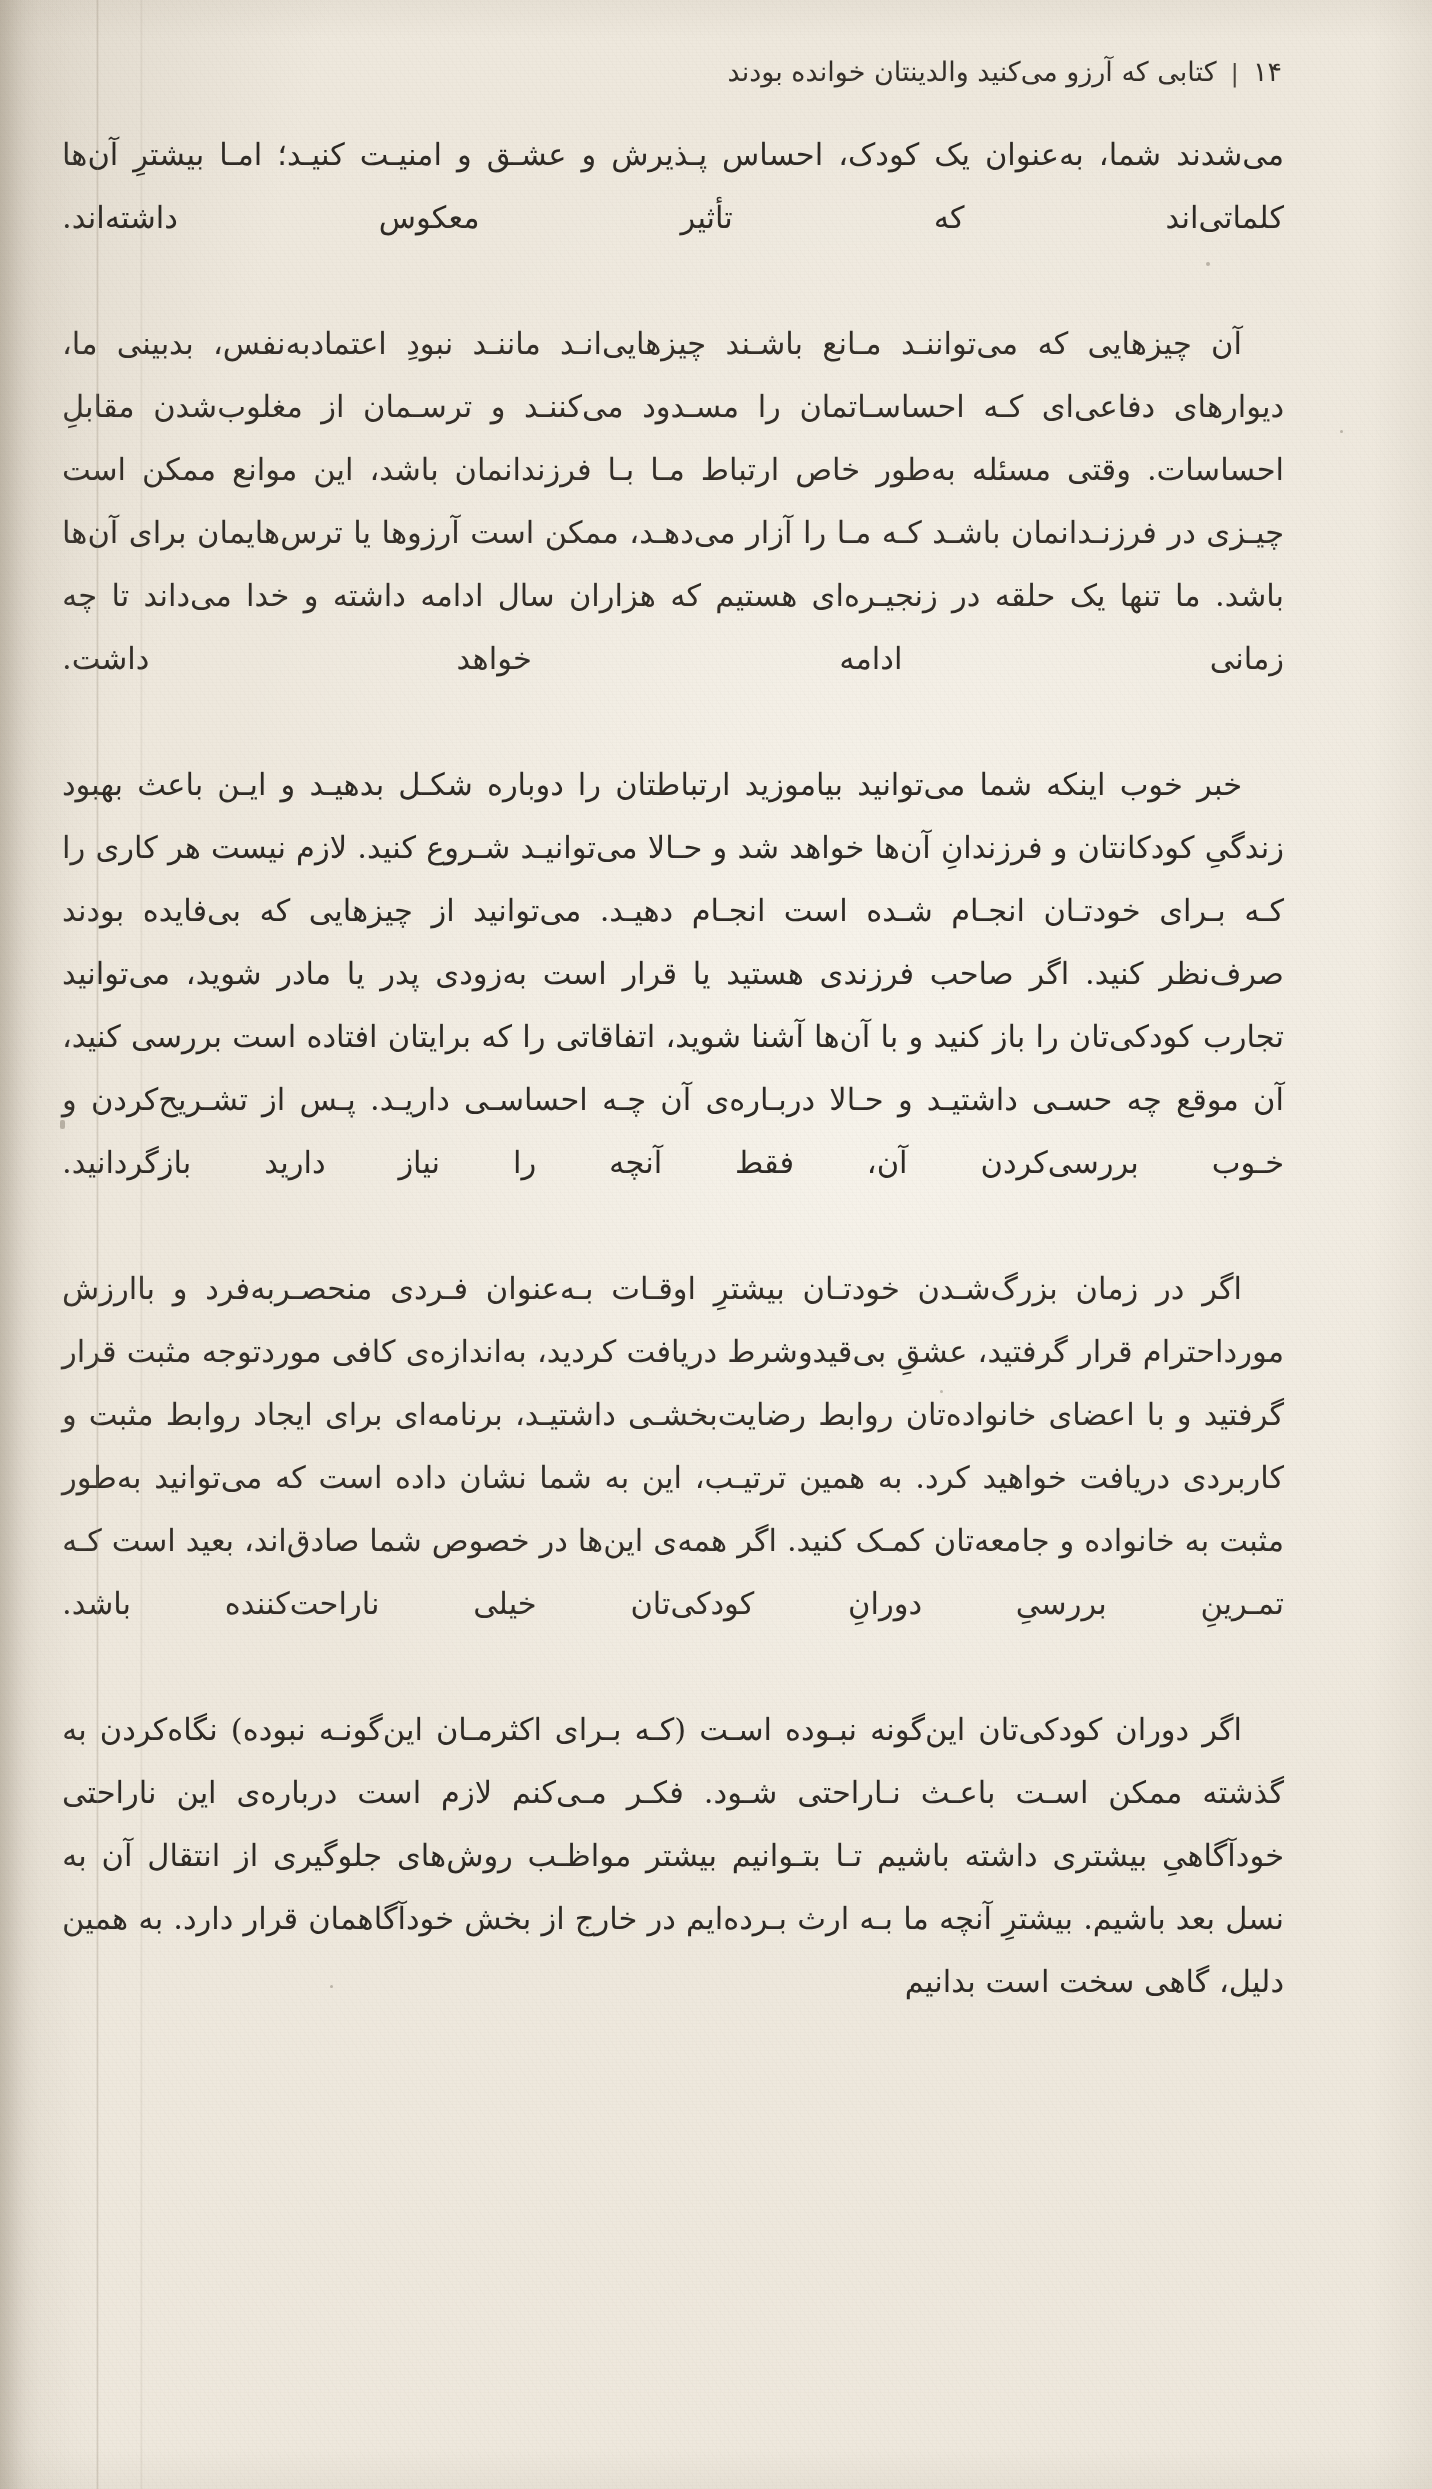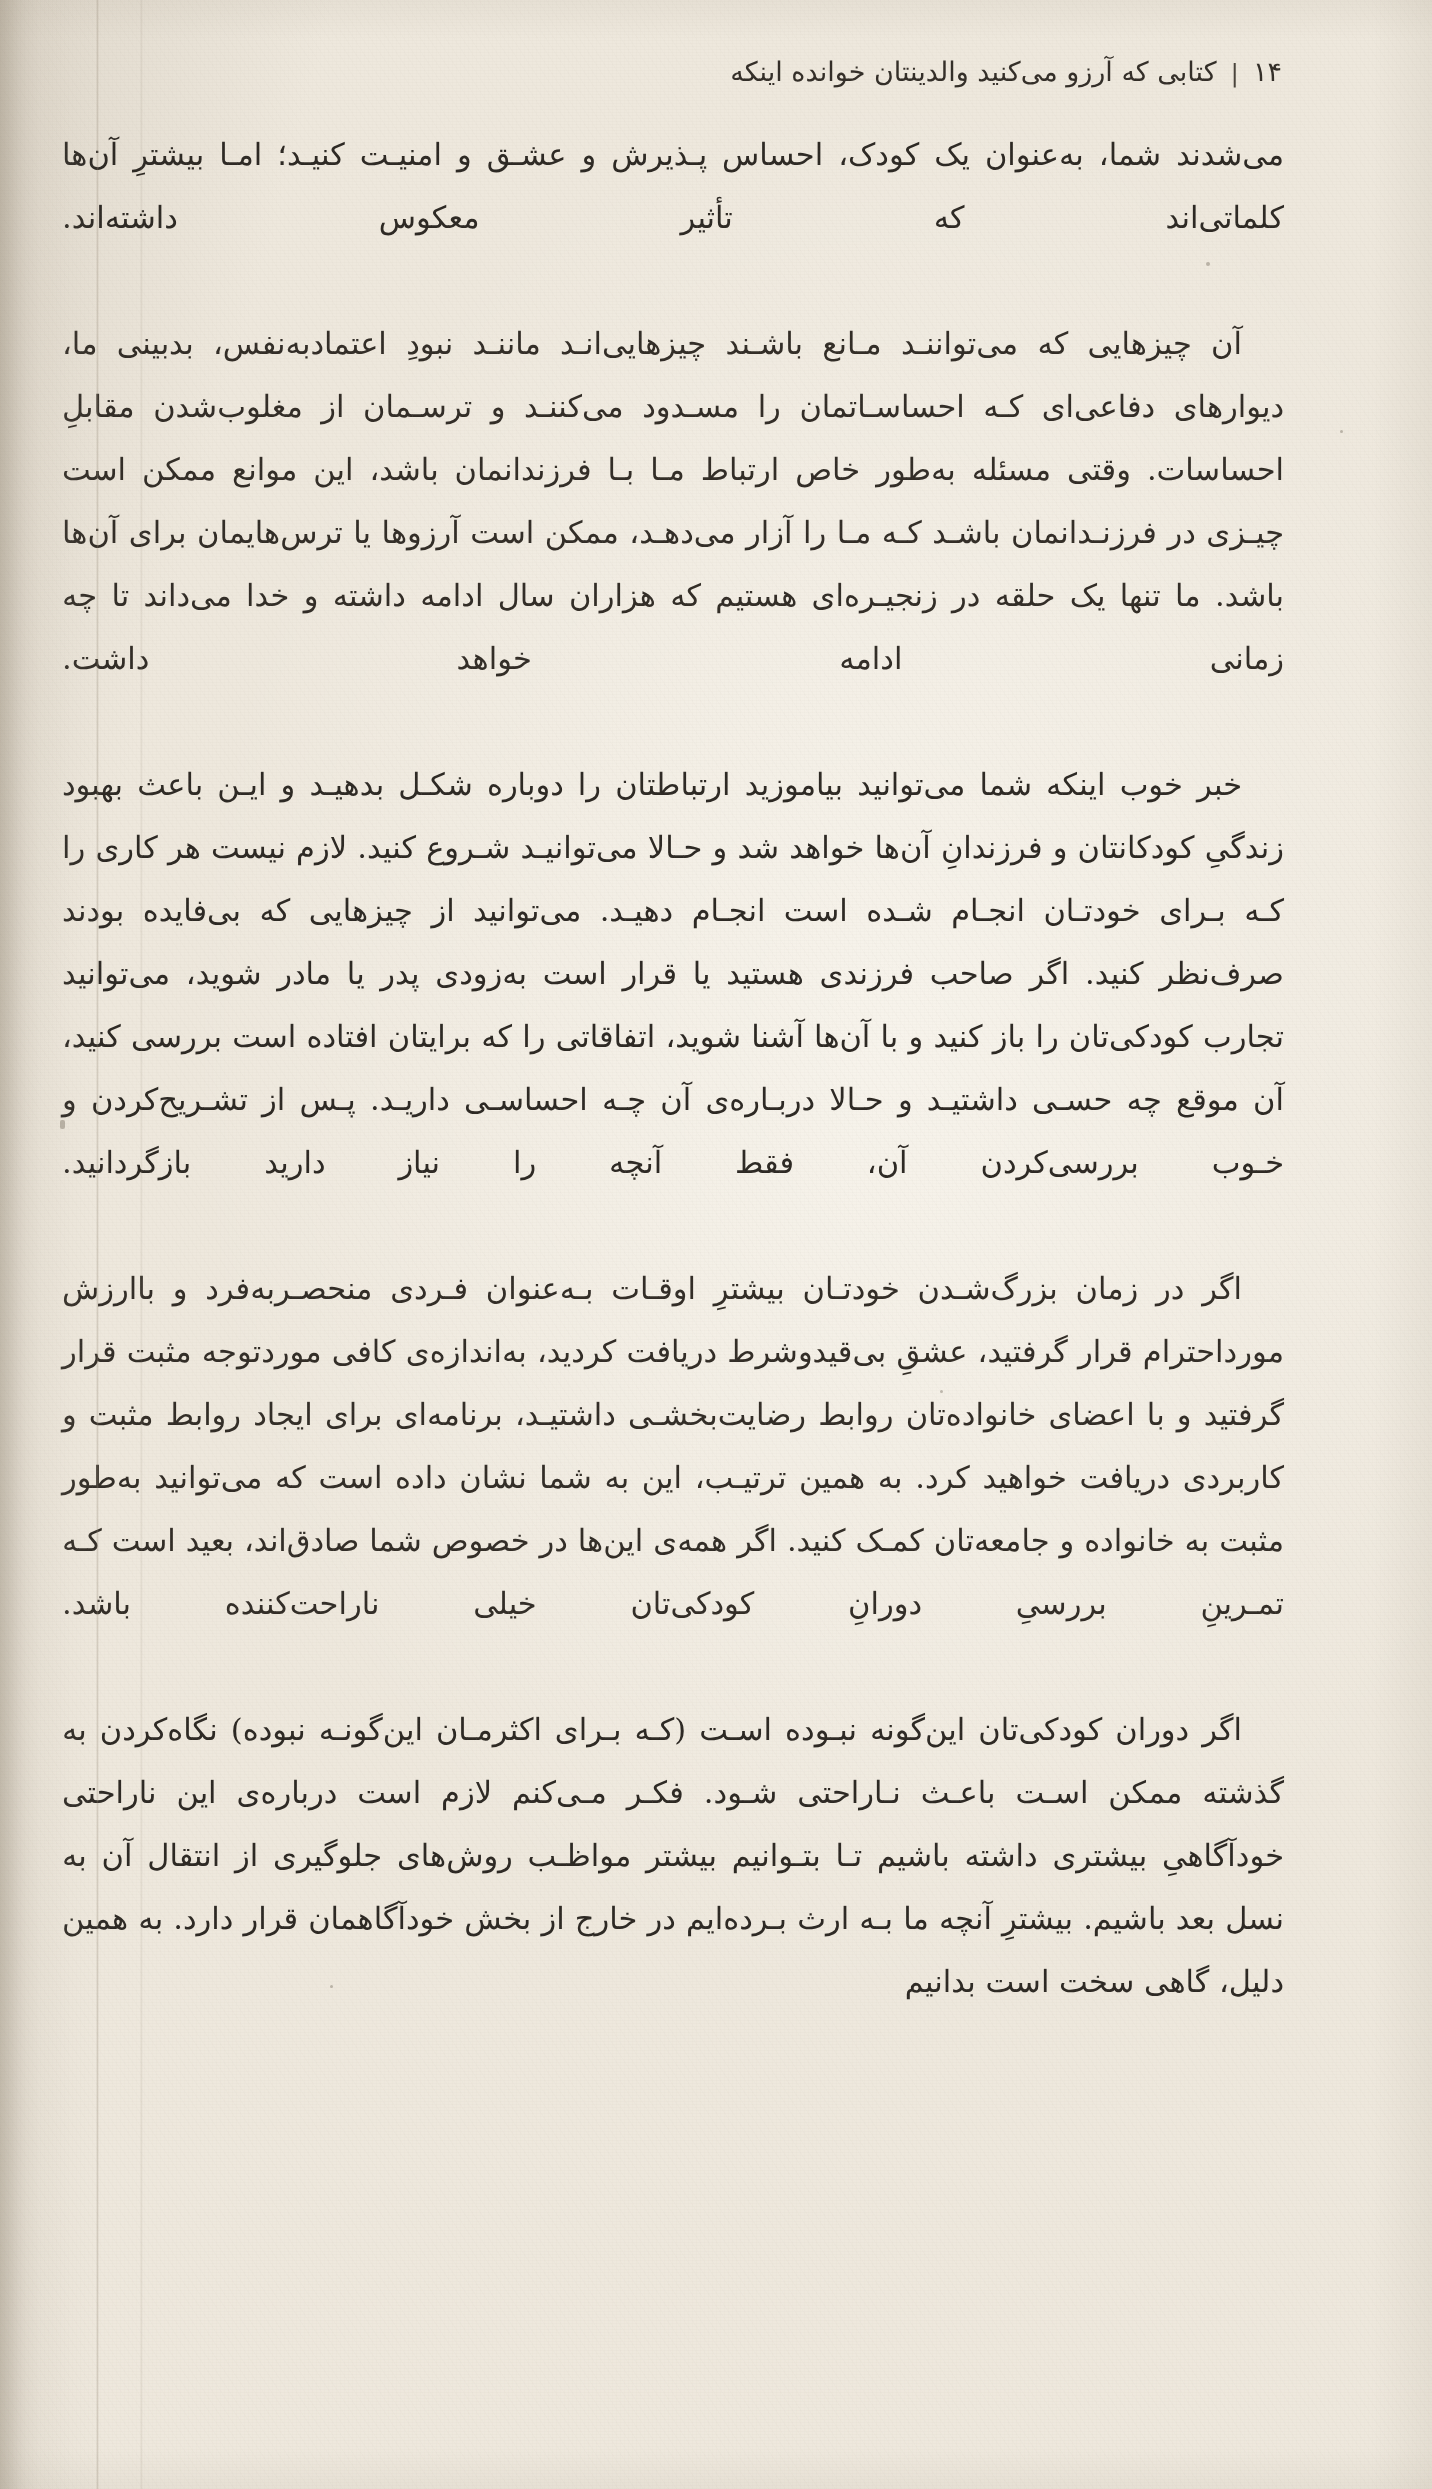--- a/index.html
+++ b/index.html
@@ -146,21 +146,21 @@
 </head>
 <body>
 
 <div class="page">
 
   <div class="content">
 
     <div class="running-header">
       <span class="folio">۱۴</span>
       <span class="sep">|</span>
-      <span class="htitle">کتابی که آرزو می‌کنید والدینتان خوانده اینکه</span>
+      <span class="htitle">کتابی که آرزو می‌کنید والدینتان خوانده بودند</span>
     </div>
 
     <div class="body-text">
       <p class="flush ink-a">می‌شدند شما، به‌عنوان یک کودک، احساس پـذیرش و عشـق و امنیـت کنیـد؛ امـا بیشترِ آن‌ها کلماتی‌اند که تأثیر معکوس داشته‌اند.</p>
       <p class="ink-b">آن چیزهایی که می‌تواننـد مـانع باشـند چیزهایی‌انـد ماننـد نبودِ اعتمادبه‌نفس، بدبینی ما، دیوارهای دفاعی‌ای کـه احساسـاتمان را مسـدود می‌کننـد و ترسـمان از مغلوب‌شدن مقابلِ احساسات. وقتی مسئله به‌طور خاص ارتباط مـا بـا فرزندانمان باشد، این موانع ممکن است چیـزی در فرزنـدانمان باشـد کـه مـا را آزار می‌دهـد، ممکن است آرزوها یا ترس‌هایمان برای آن‌ها باشد. ما تنها یک حلقه در زنجیـره‌ای هستیم که هزاران سال ادامه داشته و خدا می‌داند تا چه زمانی ادامه خواهد داشت.</p>
       <p class="ink-a">خبر خوب اینکه شما می‌توانید بیاموزید ارتباطتان را دوباره شکـل بدهیـد و ایـن باعث بهبود زندگیِ کودکانتان و فرزندانِ آن‌ها خواهد شد و حـالا می‌توانیـد شـروع کنید. لازم نیست هر کاری را کـه بـرای خودتـان انجـام شـده است انجـام دهیـد. می‌توانید از چیزهایی که بی‌فایده بودند صرف‌نظر کنید. اگر صاحب فرزندی هستید یا قرار است به‌زودی پدر یا مادر شوید، می‌توانید تجارب کودکی‌تان را باز کنید و با آن‌ها آشنا شوید، اتفاقاتی را که برایتان افتاده است بررسی کنید، آن موقع چه حسـی داشتیـد و حـالا دربـاره‌ی آن چـه احساسـی داریـد. پـس از تشـریح‌کردن و خـوب بررسی‌کردن آن، فقط آنچه را نیاز دارید بازگردانید.</p>
       <p class="ink-b">اگر در زمان بزرگ‌شـدن خودتـان بیشترِ اوقـات بـه‌عنوان فـردی منحصـربه‌فرد و باارزش مورداحترام قرار گرفتید، عشقِ بی‌قیدوشرط دریافت کردید، به‌اندازه‌ی کافی موردتوجه مثبت قرار گرفتید و با اعضای خانواده‌تان روابط رضایت‌بخشـی داشتیـد، برنامه‌ای برای ایجاد روابط مثبت و کاربردی دریافت خواهید کرد. به همین ترتیـب، این به شما نشان داده است که می‌توانید به‌طور مثبت به خانواده و جامعه‌تان کمـک کنید. اگر همه‌ی این‌ها در خصوص شما صادق‌اند، بعید است کـه تمـرینِ بررسیِ دورانِ کودکی‌تان خیلی ناراحت‌کننده باشد.</p>
       <p class="ink-a no-stretch">اگر دوران کودکی‌تان این‌گونه نبـوده اسـت (کـه بـرای اکثرمـان این‌گونـه نبوده) نگاه‌کردن به گذشته ممکن اسـت باعـث نـاراحتی شـود. فکـر مـی‌کنم لازم است درباره‌ی این ناراحتی خودآگاهیِ بیشتری داشته باشیم تـا بتـوانیم بیشتر مواظـب روش‌های جلوگیری از انتقال آن به نسل بعد باشیم. بیشترِ آنچه ما بـه ارث بـرده‌ایم در خارج از بخش خودآگاهمان قرار دارد. به همین دلیل، گاهی سخت است بدانیم</p>
     </div>
 

